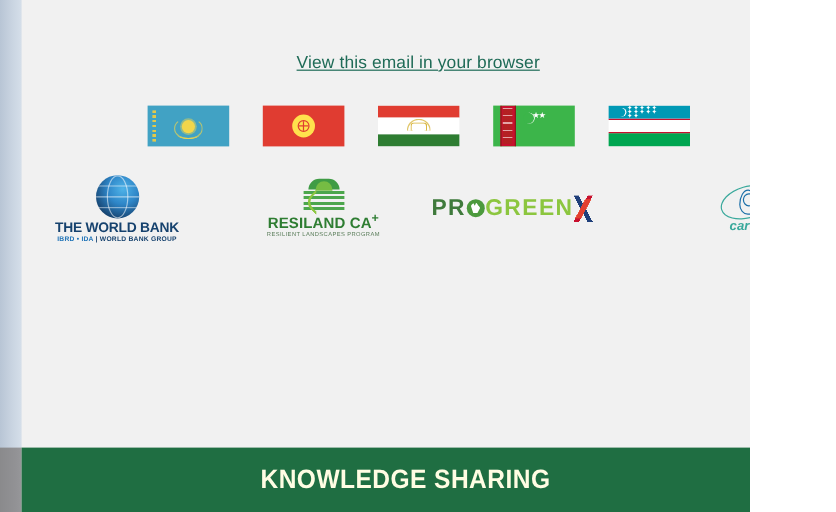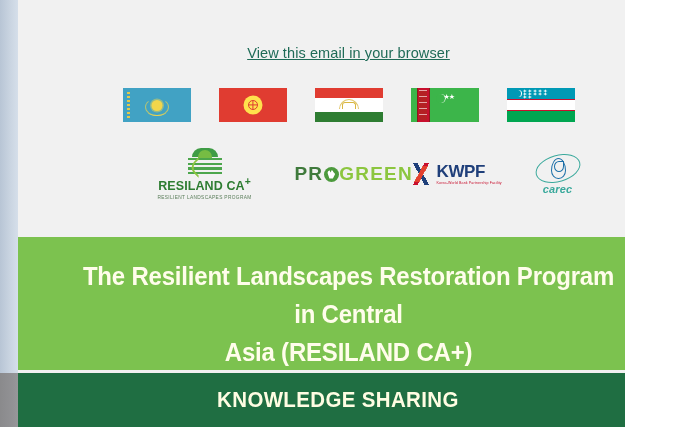--- a/index.html
+++ b/index.html
@@ -584,20 +584,29 @@
         <div class="uz-line t"></div>
         <div class="uz-line b"></div>
         <div class="uz-moon"></div>
         <div class="uz-stars">✦✦✦✦✦<br>✦✦✦✦✦<br>✦✦</div>
       </div>
 
     </div>
 
     <div class="logos">
 
+      <div class="logo logo-wb">
+        <div class="globe"></div>
+        <div class="wb-name">THE WORLD BANK</div>
+        <div class="wb-sub">
+          <span>IBRD • IDA</span>
+          <span class="grp">|</span>
+          <span class="grp">WORLD BANK GROUP</span>
+        </div>
+      </div>
 
       <div class="logo logo-rl">
         <div class="rl-mark">
           <div class="rows"></div>
           <div class="hill"></div>
           <div class="wifi"></div>
         </div>
         <div class="rl-name">
           <span>RESILAND CA</span><sup>+</sup>
         </div>
@@ -608,43 +617,32 @@
         <div class="pg-word">
           <span class="c1">PR</span><span class="pg-leaf"></span><span class="c4">GREEN</span>
         </div>
       </div>
 
       <div class="logo logo-kw">
         <div class="kw-mark">
           <div class="zig"></div>
           <div class="zig2"></div>
         </div>
-        <div class="kw-text">
-          <div class="kw-name">KWPF</div>
-          <div class="kw-sub">Korea-World Bank Partnership Facility</div>
-        </div>
       </div>
 
       <div class="logo logo-cr">
         <div class="cr-mark">
           <div class="cr-oval"></div>
           <div class="cr-drop"></div>
           <div class="cr-swirl"></div>
         </div>
         <div class="cr-name">carec</div>
       </div>
 
     </div>
 
-    <div class="hero">
-      <div class="hero-title">
-        <div>The Resilient Landscapes Restoration Program in Central</div>
-        <div>Asia (RESILAND CA+)</div>
-      </div>
-      <div class="hero-sub">Newsletter. Issue 2. October - November, 2025</div>
-    </div>
 
     <div class="section-band">
       <div class="band-label">KNOWLEDGE SHARING</div>
     </div>
 
   </div>
 </div>
 
 </body></html>

